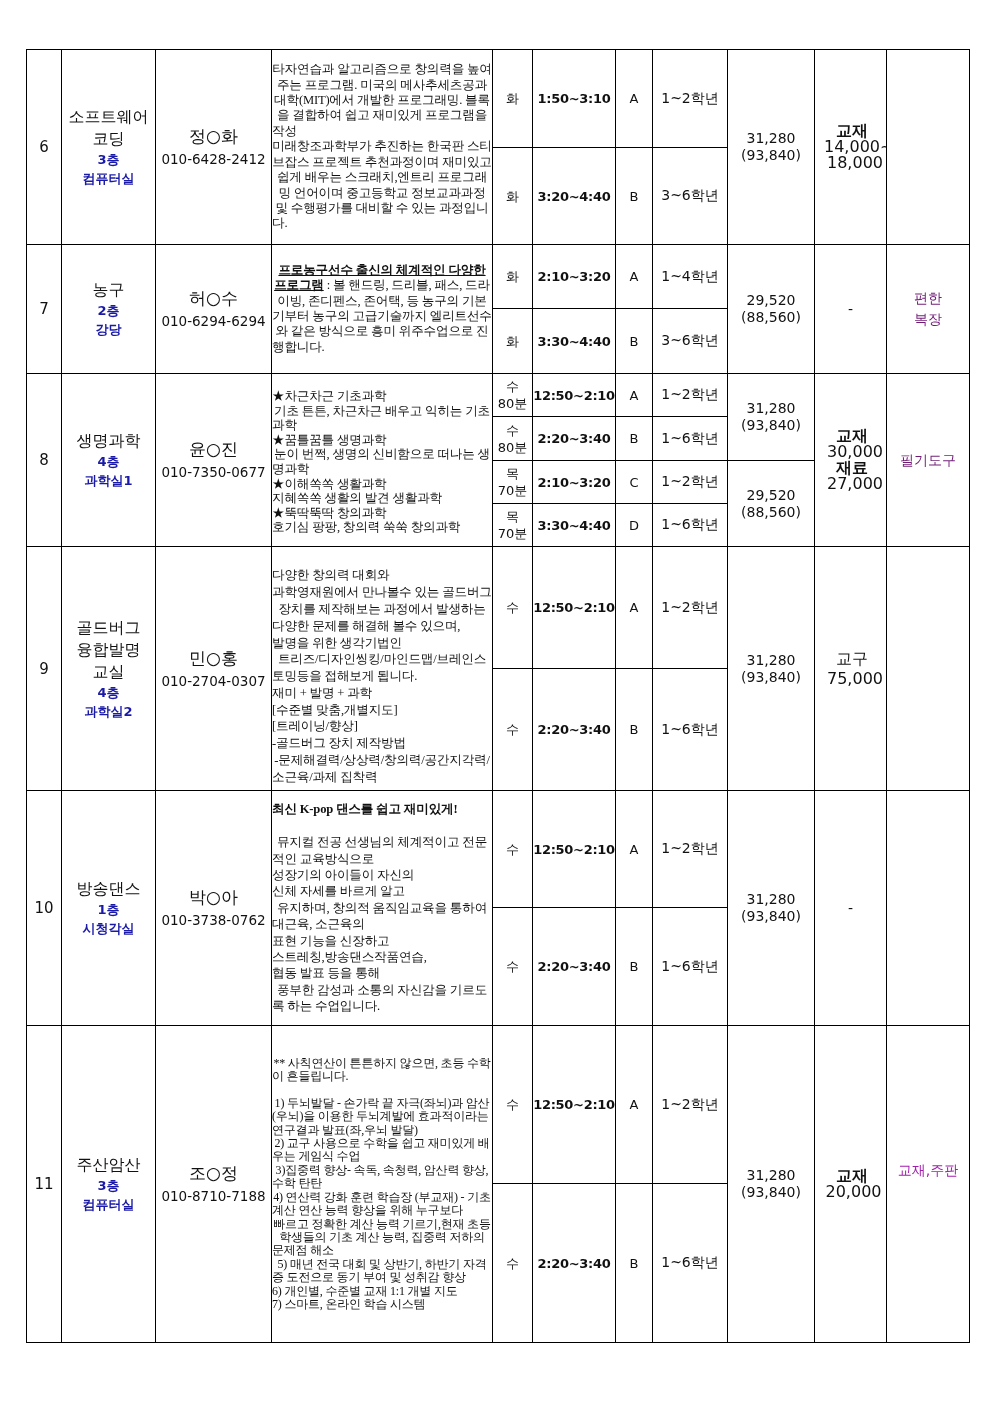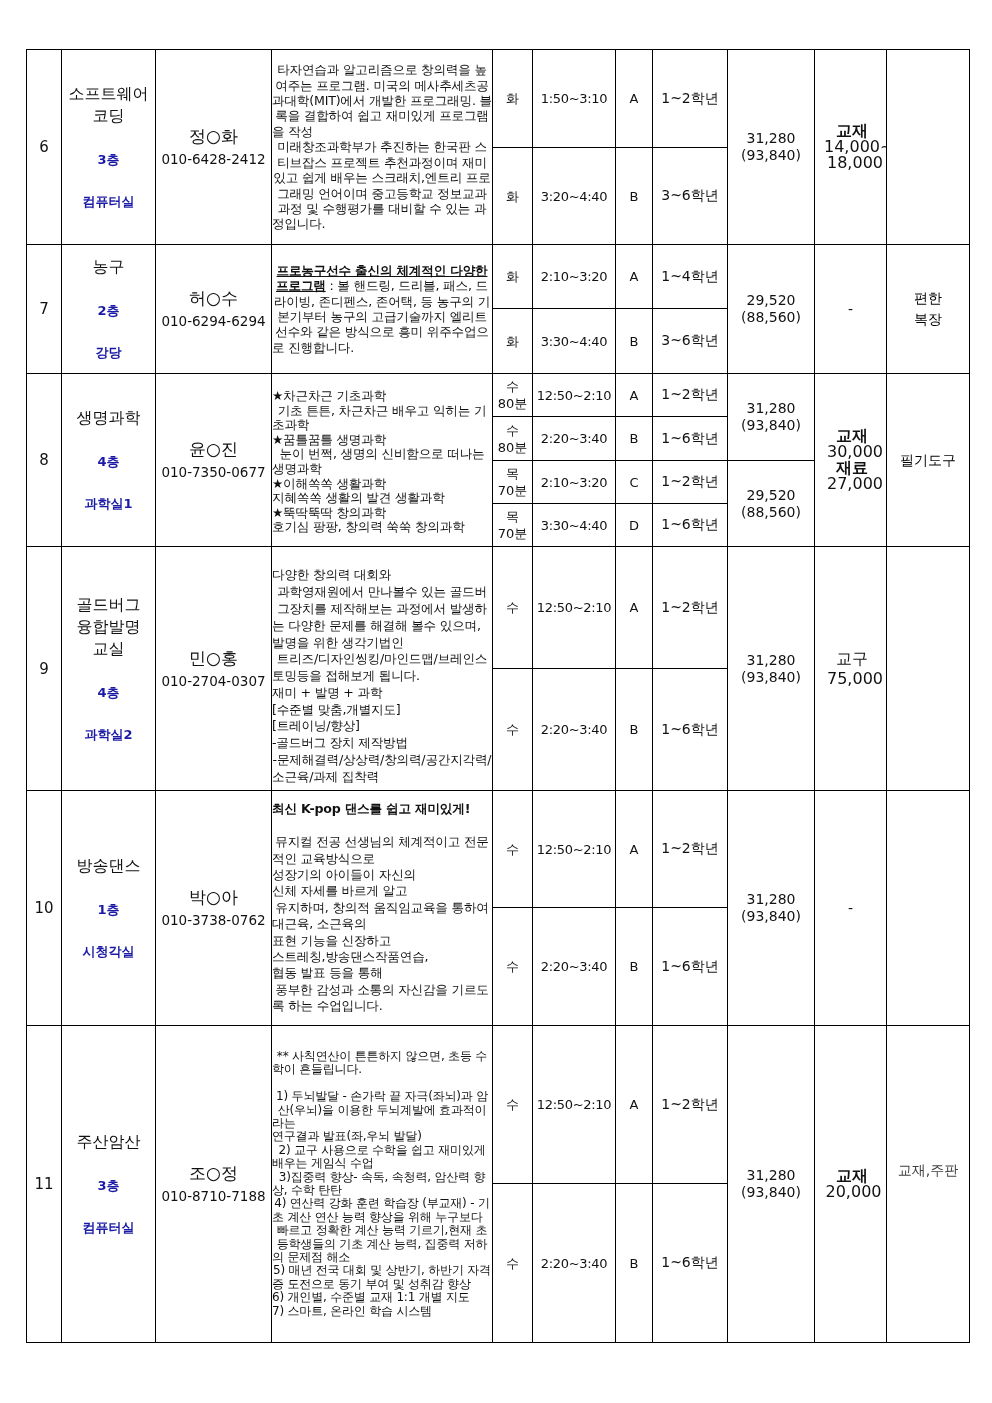--- a/index.html
+++ b/index.html
@@ -11,41 +11,42 @@
     }
     table.sched td {
       border: 1.4px solid #000;
       padding: 0;
       vertical-align: middle;
       text-align: center;
       overflow: hidden;
     }
     .num { font-size: 15px; font-weight: 500; }
     .subj { font-size: 16px; line-height: 22px; }
-    .room { color: #1a1aa6; font-size: 13px; line-height: 19px; font-weight: bold; margin-top: 23px; }
+    .room { color: #1a1aa6; font-size: 13px; line-height: 19px; font-weight: bold; }
     .tname { font-size: 17px; line-height: 24px; }
     .tphone { font-size: 13.5px; line-height: 22px; }
     td.desc {
       text-align: justify; text-align-last: left;
       vertical-align: top;
       padding: 1px 3px 0 3px;
       font-size: 12.6px; line-height: 15.4px;
       letter-spacing: -0.2px;
       white-space: pre-line;
+      font-family: Liberation Serif, serif;
     }
     .desc .lead { font-weight: bold; }
     .day { font-size: 13px; line-height: 17px; }
-    .time { font-size: 13px; letter-spacing: -0.3px; }
+    .time { font-size: 13px; letter-spacing: -0.3px; font-weight: bold; }
     .cls { font-size: 13px; }
     .grade { font-size: 14px; }
     .fee { font-size: 14px; line-height: 17px; font-weight: 400; }
     .mat { font-size: 16px; line-height: 16px; text-align: left; padding-left: 3px !important; }
     .mat .v { display: block; padding-left: 6px; }
-    .note { font-size: 14px; line-height: 21px; color: #000000; }
-    .note.gray { color: #404040; }
+    .note { font-size: 14px; line-height: 21px; color: #701a75; }
+    .note.gray { color: #a21caf; }
   </style>
 </head>
 <body>
 
 <table class="sched">
   <colgroup>
     <col style="width:35px">
       <col style="width:94px">
       <col style="width:116px">
       <col style="width:221px">

